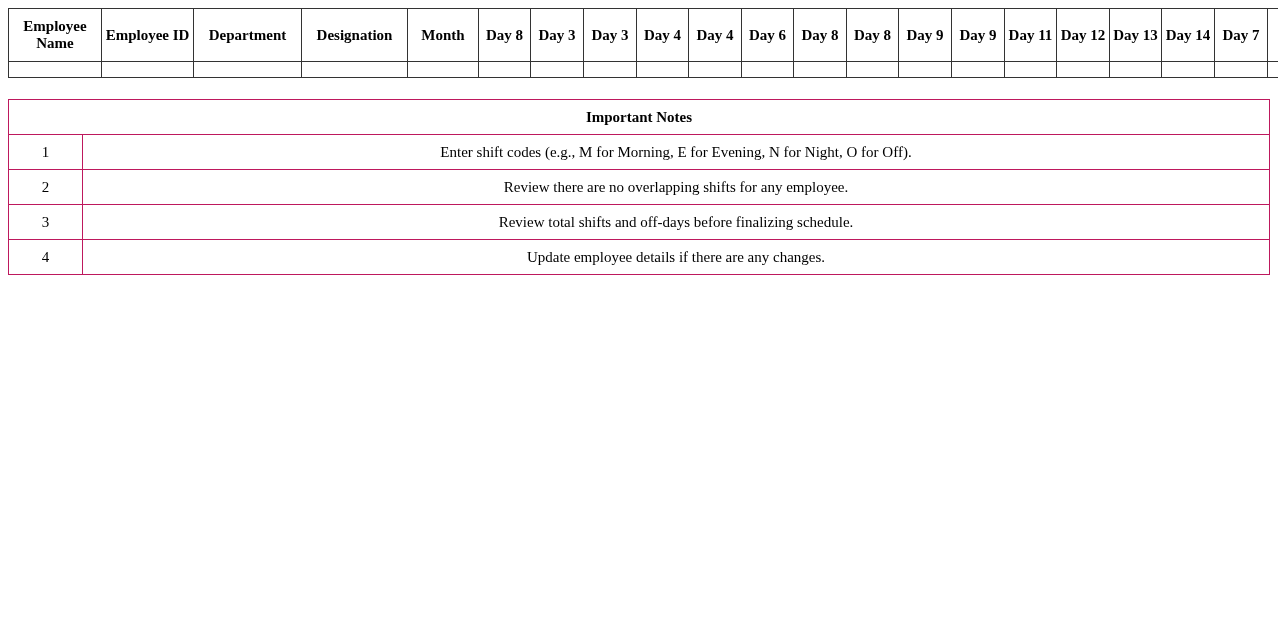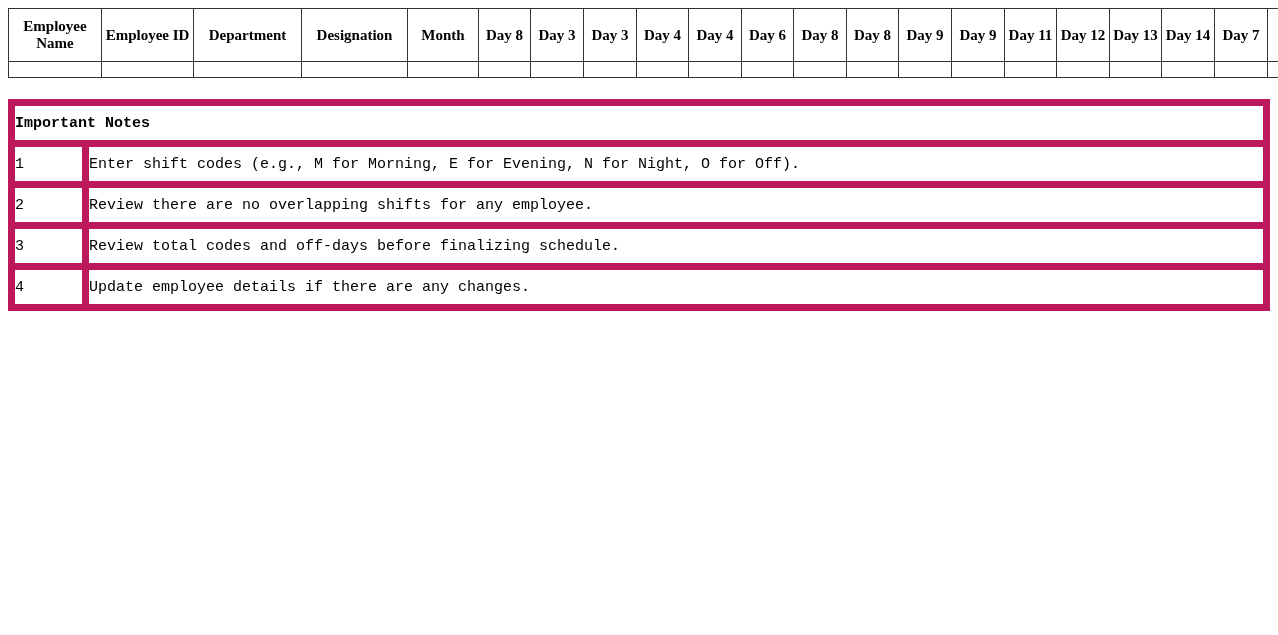--- a/index.html
+++ b/index.html
@@ -12,21 +12,21 @@
   table { border-collapse: collapse; }
   table.schedule { table-layout: fixed; }
   table.schedule th, table.schedule td {
     border: 1px solid #333; padding: 0; text-align: center; vertical-align: middle;
   }
   table.schedule th { font-weight: bold; height: 52px; line-height: 17px; font-size: 15px; }
   table.schedule td { height: 15px; }
   .notes-wrap { position: absolute; left: 8px; top: 99px; width: 1262px; }
   table.notes { width: 1262px; table-layout: fixed; }
   table.notes th, table.notes td {
-    border: 7px solid #be185d; text-align: left; vertical-align: middle; height: 34px; padding: 0; font-family: Liberation Mono, monospace;
+    border: 1px solid #be185d; text-align: center; vertical-align: middle; height: 34px; padding: 0;
   }
   table.notes th { font-weight: bold; }
 </style>
 </head>
 <body>
 
 <div class="sched-wrap">
   <table class="schedule" style="width: 1312px;">
     <colgroup id="sched-cols">
         <col style="width: 93px;">
@@ -119,21 +119,21 @@
         <tr>
           <td>1</td>
           <td>Enter shift codes (e.g., M for Morning, E for Evening, N for Night, O for Off).</td>
         </tr>
         <tr>
           <td>2</td>
           <td>Review there are no overlapping shifts for any employee.</td>
         </tr>
         <tr>
           <td>3</td>
-          <td>Review total codes and off-days before finalizing schedule.</td>
+          <td>Review total shifts and off-days before finalizing schedule.</td>
         </tr>
         <tr>
           <td>4</td>
           <td>Update employee details if there are any changes.</td>
         </tr>
       </tbody>
   </table>
 </div>
 
 </body></html>

